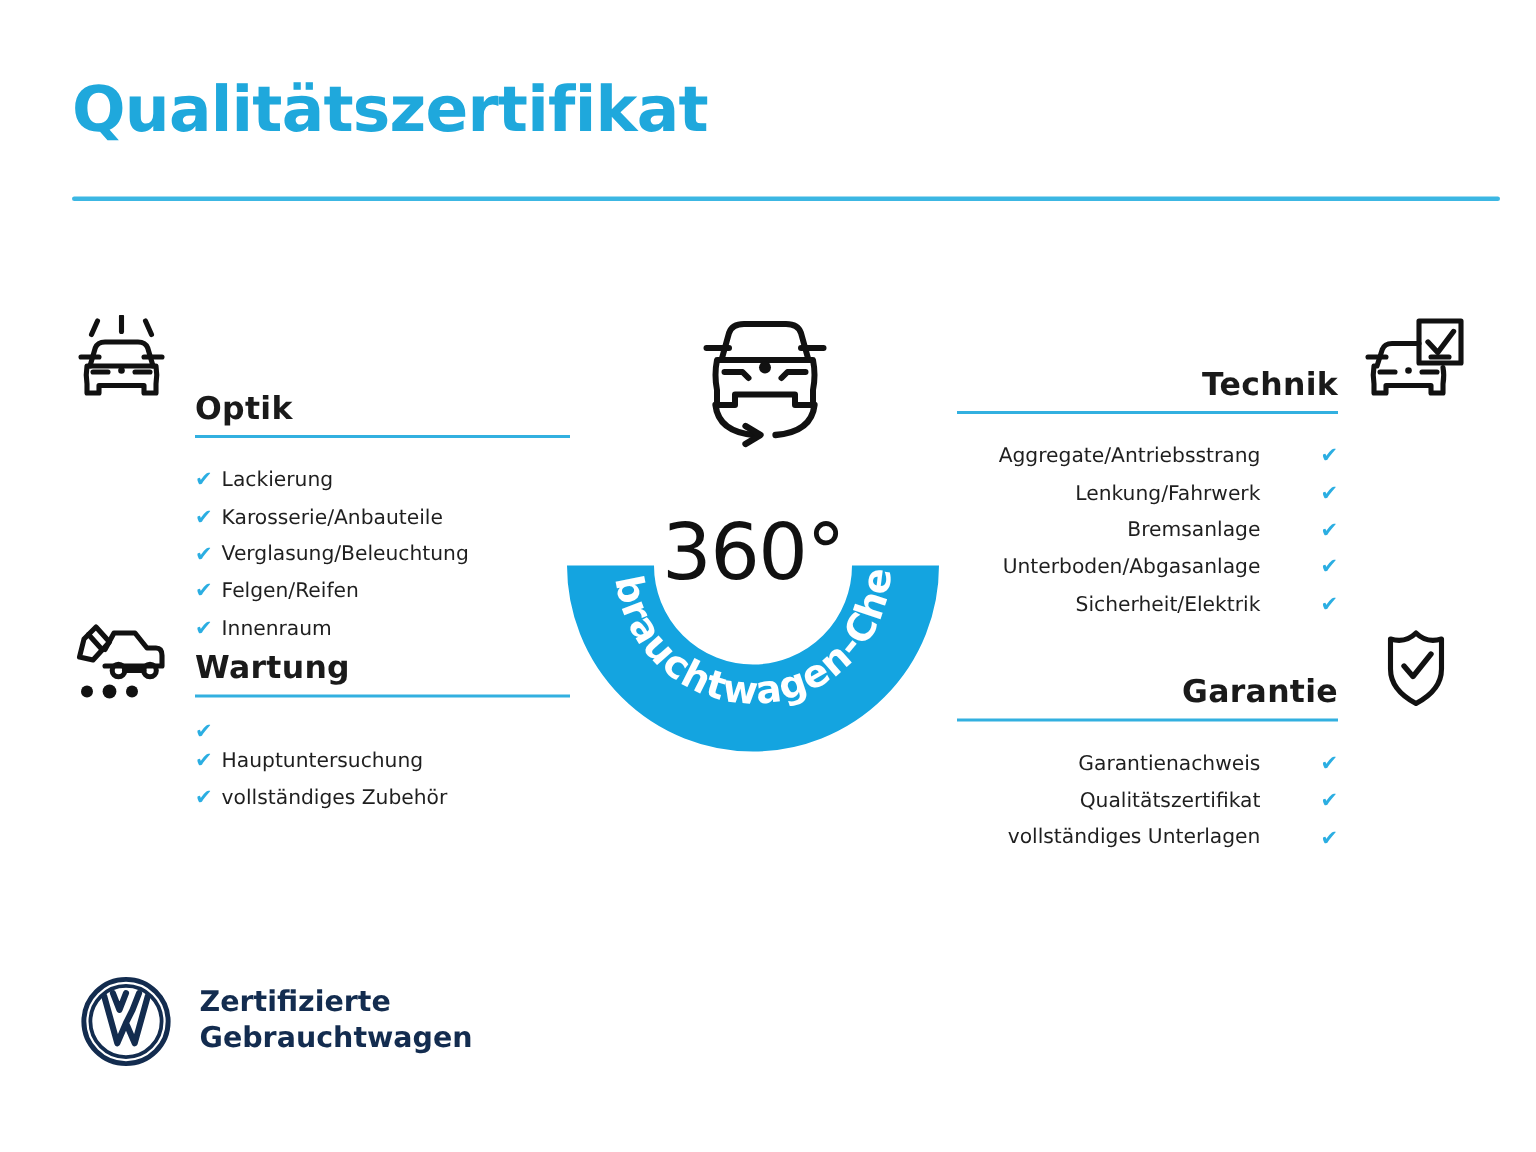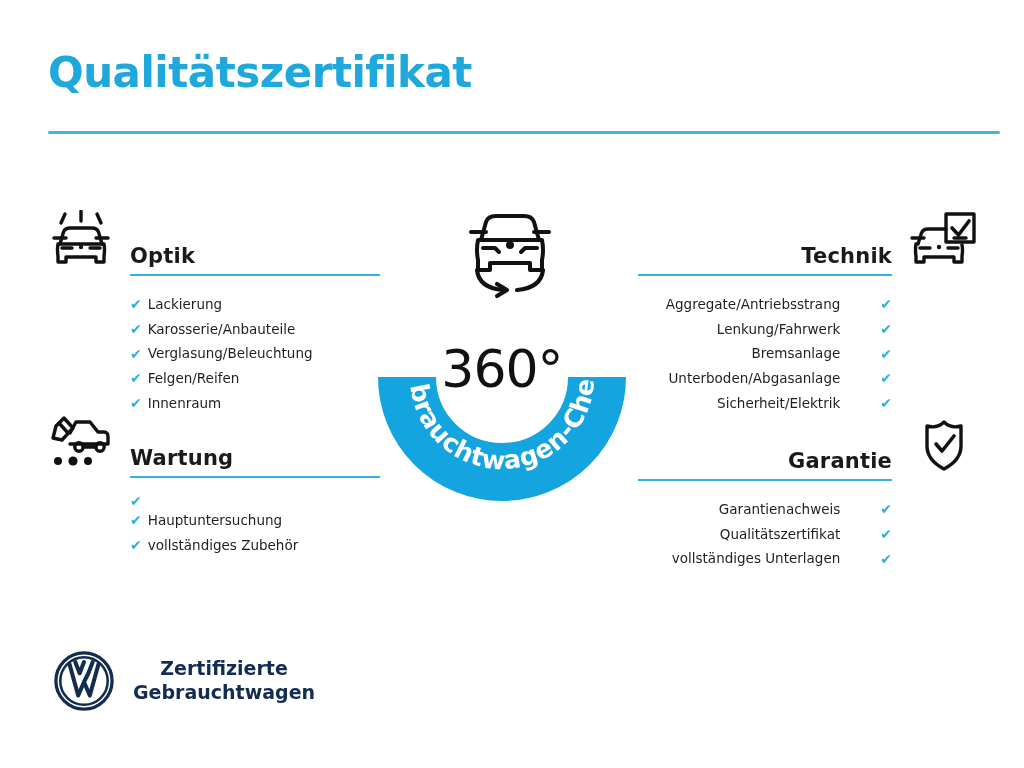--- a/index.html
+++ b/index.html
@@ -146,21 +146,20 @@
   }
 
   
   #footer {
     position: absolute;
     left: 53px;
     top: 650px;
     display: flex;
     align-items: center;
     gap: 18px;
-    text-align: center;
   }
   #vw-mark { width: 62px; height: 62px; display:block; }
   .vw-text {
     font-size: 19px;
     font-weight: bold;
     color: #132C4F;
     line-height: 1.25;
     white-space: nowrap;
   }
 </style>
@@ -180,21 +179,21 @@
       <path d="M14 34 L17.5 22 Q19 18 24 18 L46 18 Q51 18 52.5 22 L56 34"></path>
       <path d="M12 34 Q11 40 12 46 L12 52 L20 52 L20 47 L50 47 L50 52 L58 52 L58 46 Q59 40 58 34 Z"></path>
       <line x1="8" y1="28" x2="20" y2="28"></line>
       <line x1="50" y1="28" x2="62" y2="28"></line>
       <circle cx="35" cy="37" r="2.2" fill="#111" stroke="none"></circle>
       <line x1="16" y1="38" x2="26" y2="38"></line>
       <line x1="44" y1="38" x2="54" y2="38"></line>
     </svg>
   </div>
 
-  <div class="section col-left" style="left:130px; top:236px; width:250px;">
+  <div class="section col-left" style="left:130px; top:252px; width:250px;">
     <div class="sec-head">
       <div class="sec-title">Optik</div>
       <div class="sec-rule"></div>
     </div>
     <ul class="sec-list">
       <li>
         <span class="chk">✔</span>
         <span>Lackierung</span>
       </li>
       <li>
@@ -223,21 +222,21 @@
       <path d="M24 19 L30 8 L44 8 L52 18 L58 18 Q62 18 62 23 L62 30 L24 30"></path>
       <circle cx="33" cy="33" r="4.2"></circle>
       <circle cx="54" cy="33" r="4.2"></circle>
       <line x1="37" y1="33" x2="50" y2="33"></line>
       <circle cx="12" cy="47" r="4" fill="#111" stroke="none"></circle>
       <circle cx="27" cy="47" r="4.6" fill="#111" stroke="none"></circle>
       <circle cx="42" cy="47" r="4" fill="#111" stroke="none"></circle>
     </svg>
   </div>
 
-  <div class="section col-left" style="left:130px; top:438px; width:250px;">
+  <div class="section col-left" style="left:130px; top:425px; width:250px;">
     <div class="sec-head">
       <div class="sec-title">Wartung</div>
       <div class="sec-rule"></div>
     </div>
     <ul class="sec-list">
       <li>
         <span class="chk">✔</span>
       </li>
       <li>
         <span class="chk">✔</span>

